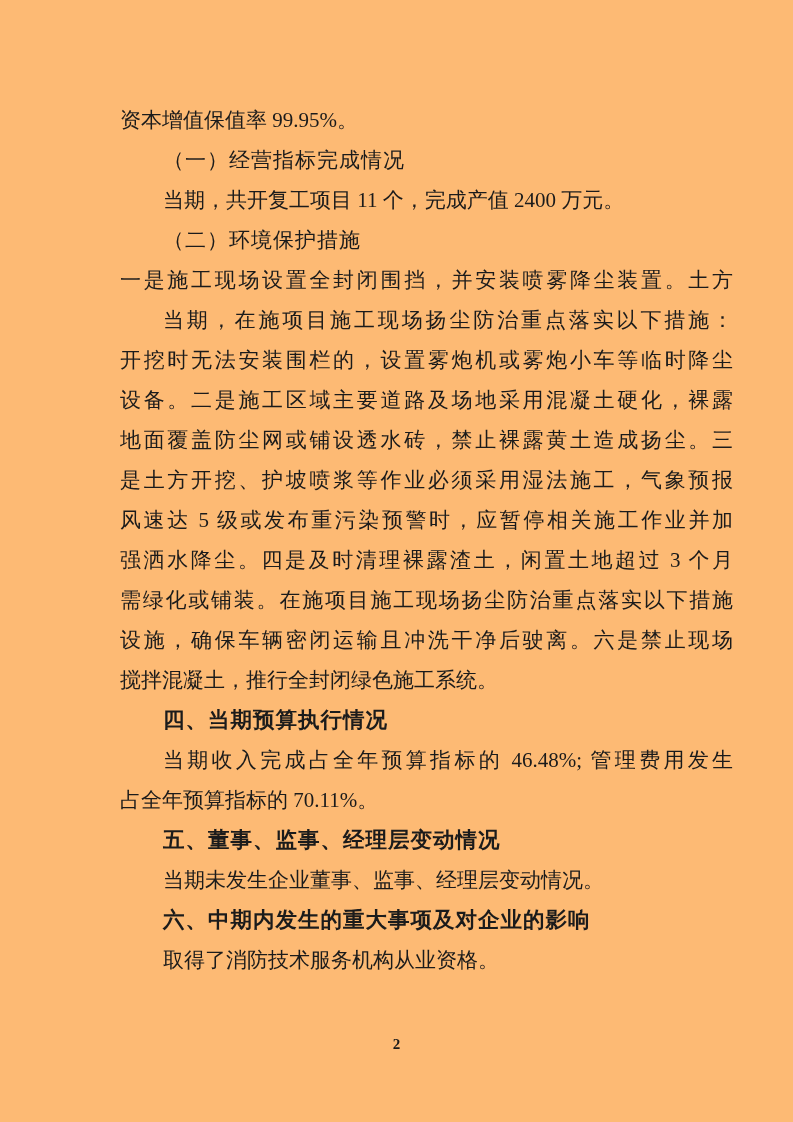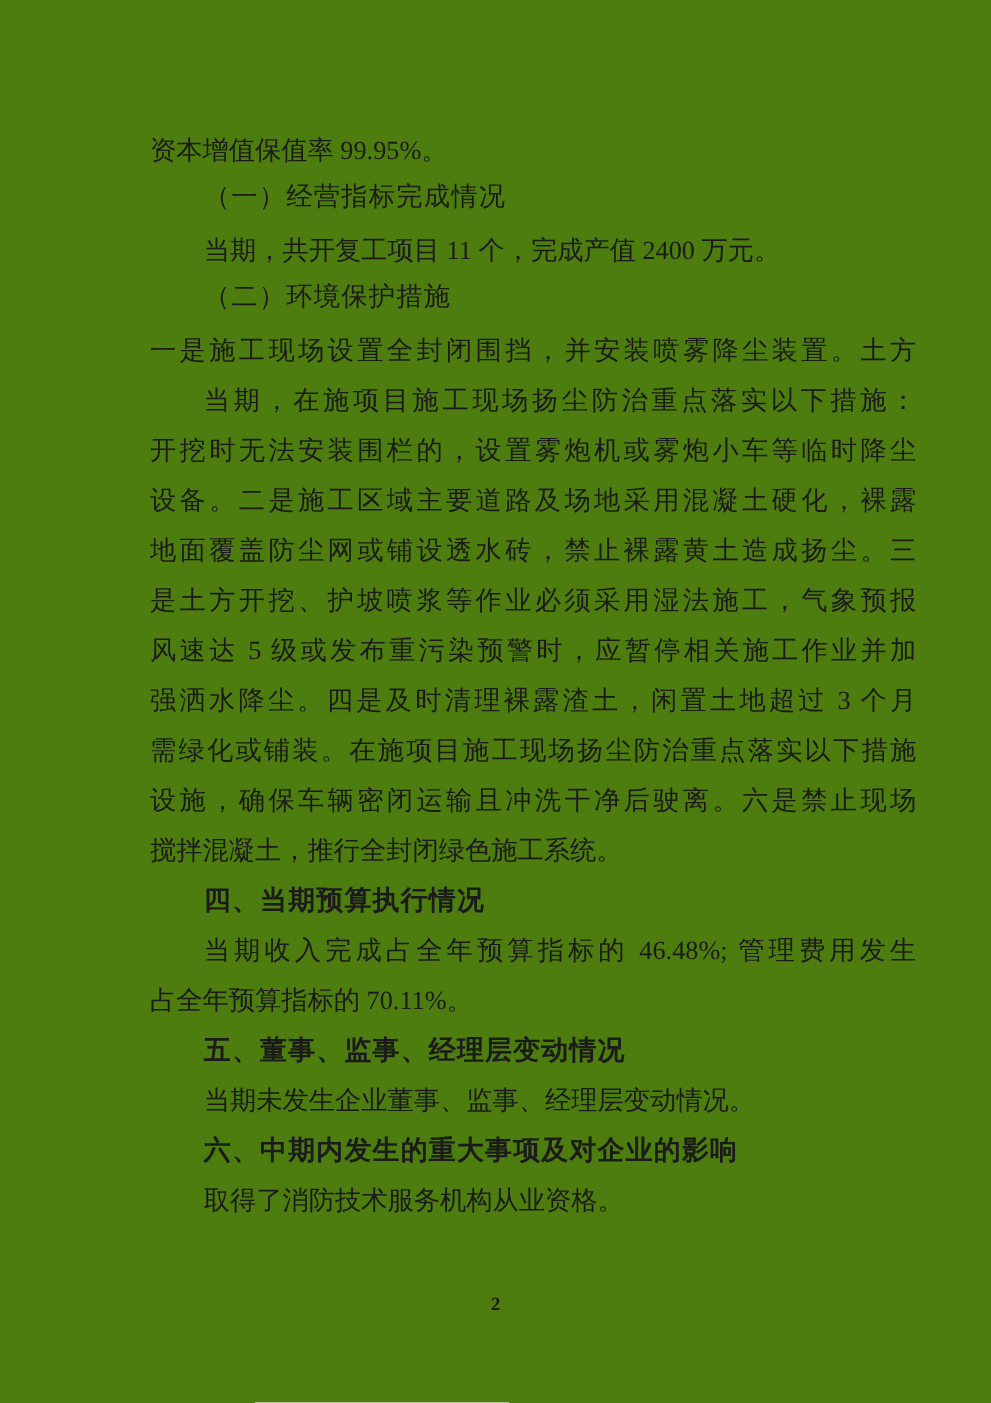--- a/index.html
+++ b/index.html
@@ -4,21 +4,21 @@
 <style>
   html, body {
     margin: 0;
     padding: 0;
     background: #ffffff;
   }
   .page {
     position: relative;
     width: 793px;
     height: 1122px;
-    background: #4d7c0f;
+    background: #fdba74;
     color: #1b1b1b;
     overflow: hidden;
   }
   .content {
     position: absolute;
     left: 120px;
     top: 100px;
     width: 613px;
   }
   .line {
@@ -37,21 +37,21 @@
     text-align: justify;
     text-align-last: justify;
   }
   .line.heading {
     font-family: "Liberation Sans", sans-serif;
     font-weight: bold;
     font-size: 21.5px;
     letter-spacing: 1px;
   }
   .line.subheading {
-    font-family: Liberation Mono, monospace;
+    font-family: Liberation Sans, sans-serif;
     letter-spacing: 1px;
   }
   .pagenum {
     position: absolute;
     left: 0;
     top: 1034px;
     width: 793px;
     text-align: center;
     font-family: "Liberation Serif", serif;
     font-size: 15px;

